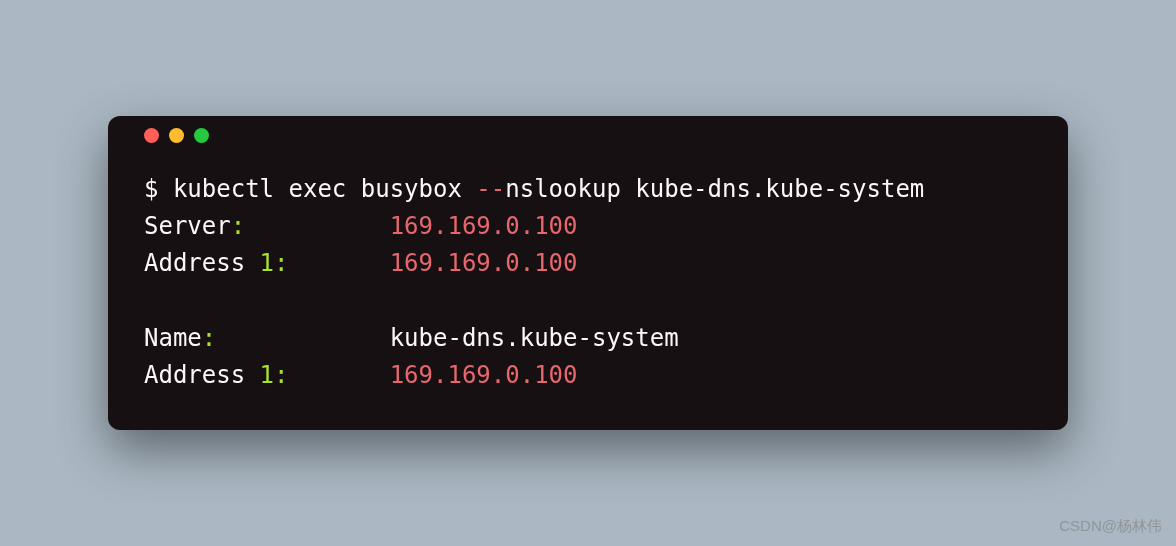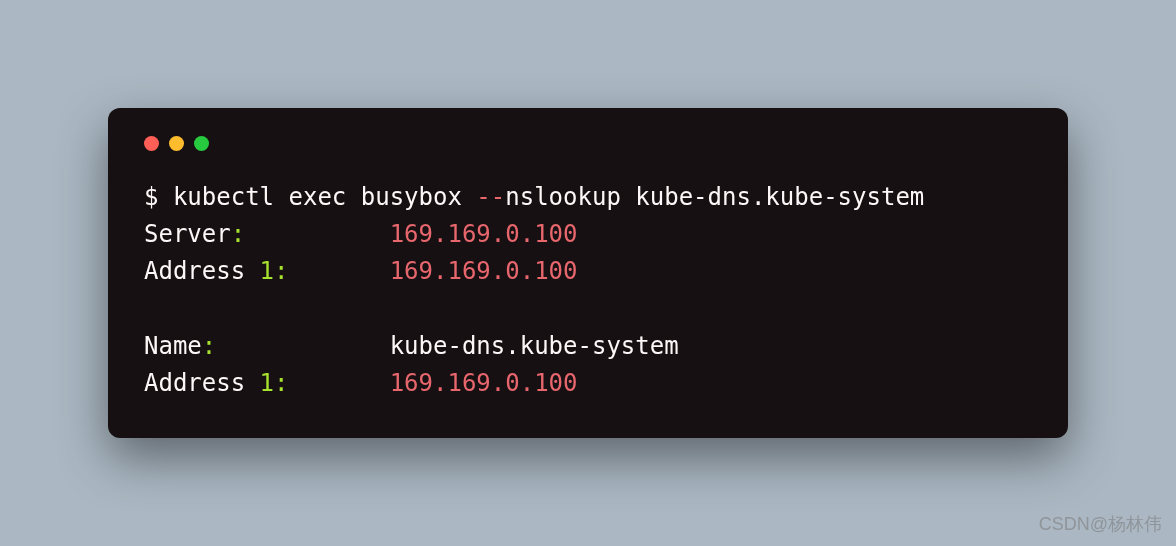--- a/index.html
+++ b/index.html
@@ -13,21 +13,21 @@
       background: #abb8c3;
       display: flex;
       align-items: center;
       justify-content: center;
       font-family: ui-monospace, SFMono-Regular, "SF Mono", Menlo, Monaco, Consolas, monospace;
       position: relative;
     }
     .terminal {
       background: #171013;
       border-radius: 12px;
-      padding: 28px 36px 36px 36px;
+      padding: 12px 36px 36px 36px;
       box-shadow: 0 20px 50px rgba(0,0,0,0.45);
       width: 960px;
     }
     .window-controls {
       display: flex;
       gap: 10px;
       margin-bottom: 28px;
     }
     .dot {
       width: 15px;
@@ -50,21 +50,21 @@
     .colon { color: #a6e22e; }
     .num { color: #a6e22e; }
     .ip { color: #e7676d; }
     .val { color: #fdf8f7; }
     .watermark {
       position: absolute;
       bottom: 10px;
       right: 14px;
       color: rgba(120,120,120,0.55);
       font-family: sans-serif;
-      font-size: 18px;
+      font-size: 15px;
     }
   </style>
 </head>
 <body>
 
 <div class="terminal">
   <div class="window-controls">
     <div class="dot red"></div>
     <div class="dot yellow"></div>
     <div class="dot green"></div>

